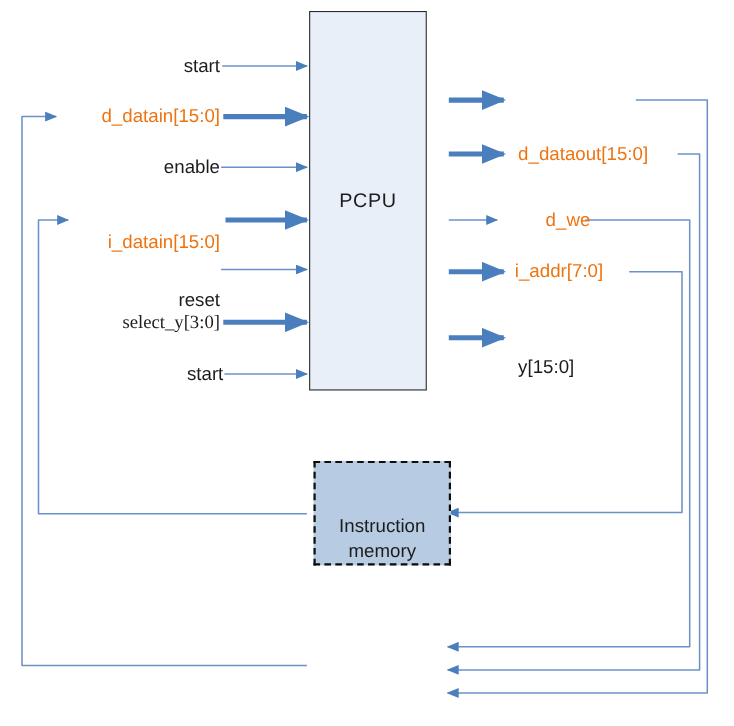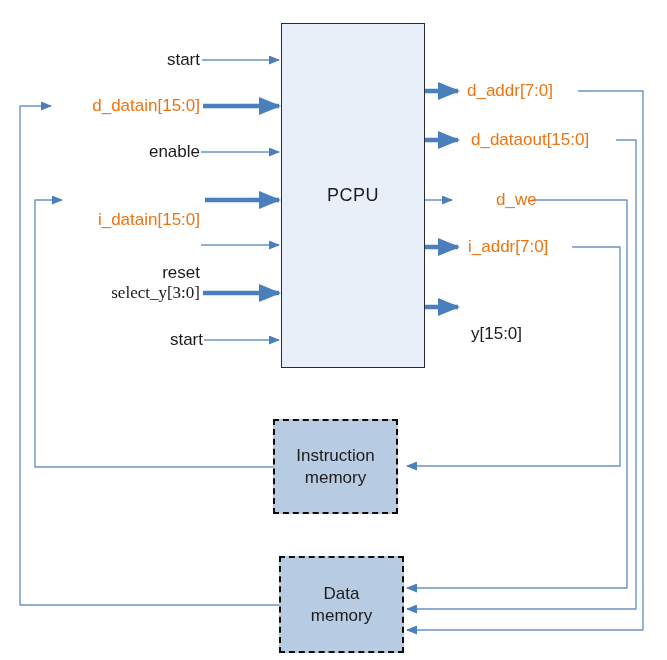--- a/index.html
+++ b/index.html
@@ -7,28 +7,28 @@
     position:relative;width:667px;height:660px;background:#ffffff;
     font-family:"Liberation Sans","DejaVu Sans",sans-serif;overflow:hidden;
   }
   svg.wires{position:absolute;left:0;top:0;width:667px;height:660px;}
   .wire{fill:none;stroke:var(--wire-blue);stroke-width:1.4;stroke-linejoin:round;}
   .bus{fill:none;stroke:var(--bus-blue);stroke-width:4.6;}
   .bus-head{fill:var(--bus-blue);}
   .wire-head{fill:var(--bus-blue);}
   .block{position:absolute;box-sizing:border-box;display:flex;align-items:center;justify-content:center;}
   .pcpu{
-    left:281px;top:23px;width:144px;height:345px;
+    left:281px;top:10px;width:107px;height:345px;
     background:var(--pcpu-fill);border:1.5px solid #2b2b2b;
   }
   .pcpu-label{font-size:18px;color:var(--text-black);letter-spacing:0.5px;}
   .mem{
     background:var(--memory-fill);border:2.2px dashed #0d0d0d;text-align:center;
   }
-  .imem{left:273px;top:419px;width:125px;height:95px;}
+  .imem{left:285px;top:419px;width:125px;height:95px;align-items:flex-end;}
   .dmem{left:279px;top:556px;width:125px;height:97px;}
   .mem-label{font-size:17px;line-height:22px;color:var(--text-black);}
   .imem .mem-label{width:104px;}
   .dmem .mem-label{width:84px;}
   .lbl{
     position:absolute;font-size:17px;line-height:22px;white-space:nowrap;
     color:var(--text-black);
   }
   .lbl.ra{text-align:right;}
   .lbl.orange{color:var(--signal-orange);}
@@ -72,31 +72,27 @@
   </svg>
 
   <div class="block pcpu">
     <span class="pcpu-label">PCPU</span>
   </div>
 
   <div class="block mem imem">
     <span class="mem-label">Instruction memory</span>
   </div>
 
-  <div class="block mem dmem">
-    <span class="mem-label">Data memory</span>
-  </div>
 
   <div class="lbl ra" style="top:49px;  right:467px;">start</div>
   <div class="lbl ra orange" style="top:95px;  right:467px;">d_datain[15:0]</div>
   <div class="lbl ra" style="top:141px; right:467px;">enable</div>
   <div class="lbl ra orange" style="top:189px; right:467px;margin-top:20px;">i_datain[15:0]</div>
   <div class="lbl ra" style="top:234px; right:467px;margin-top:28px;">reset</div>
   <div class="lbl ra" style="top:282px; right:467px;font-family:Liberation Serif, serif;">select_y[3:0]</div>
   <div class="lbl ra" style="top:329px; right:464px;">start</div>
 
-  <div class="lbl orange" style="top:80px;  left:467px;">d_addr[7:0]</div>
   <div class="lbl orange" style="top:129px; left:471px;">d_dataout[15:0]</div>
   <div class="lbl orange" style="top:189px; left:496px;">d_we</div>
   <div class="lbl orange" style="top:236px; left:468px;">i_addr[7:0]</div>
   <div class="lbl" style="top:296px; left:471px;margin-top:27px;">y[15:0]</div>
 
 </div>
 
 </body></html>

